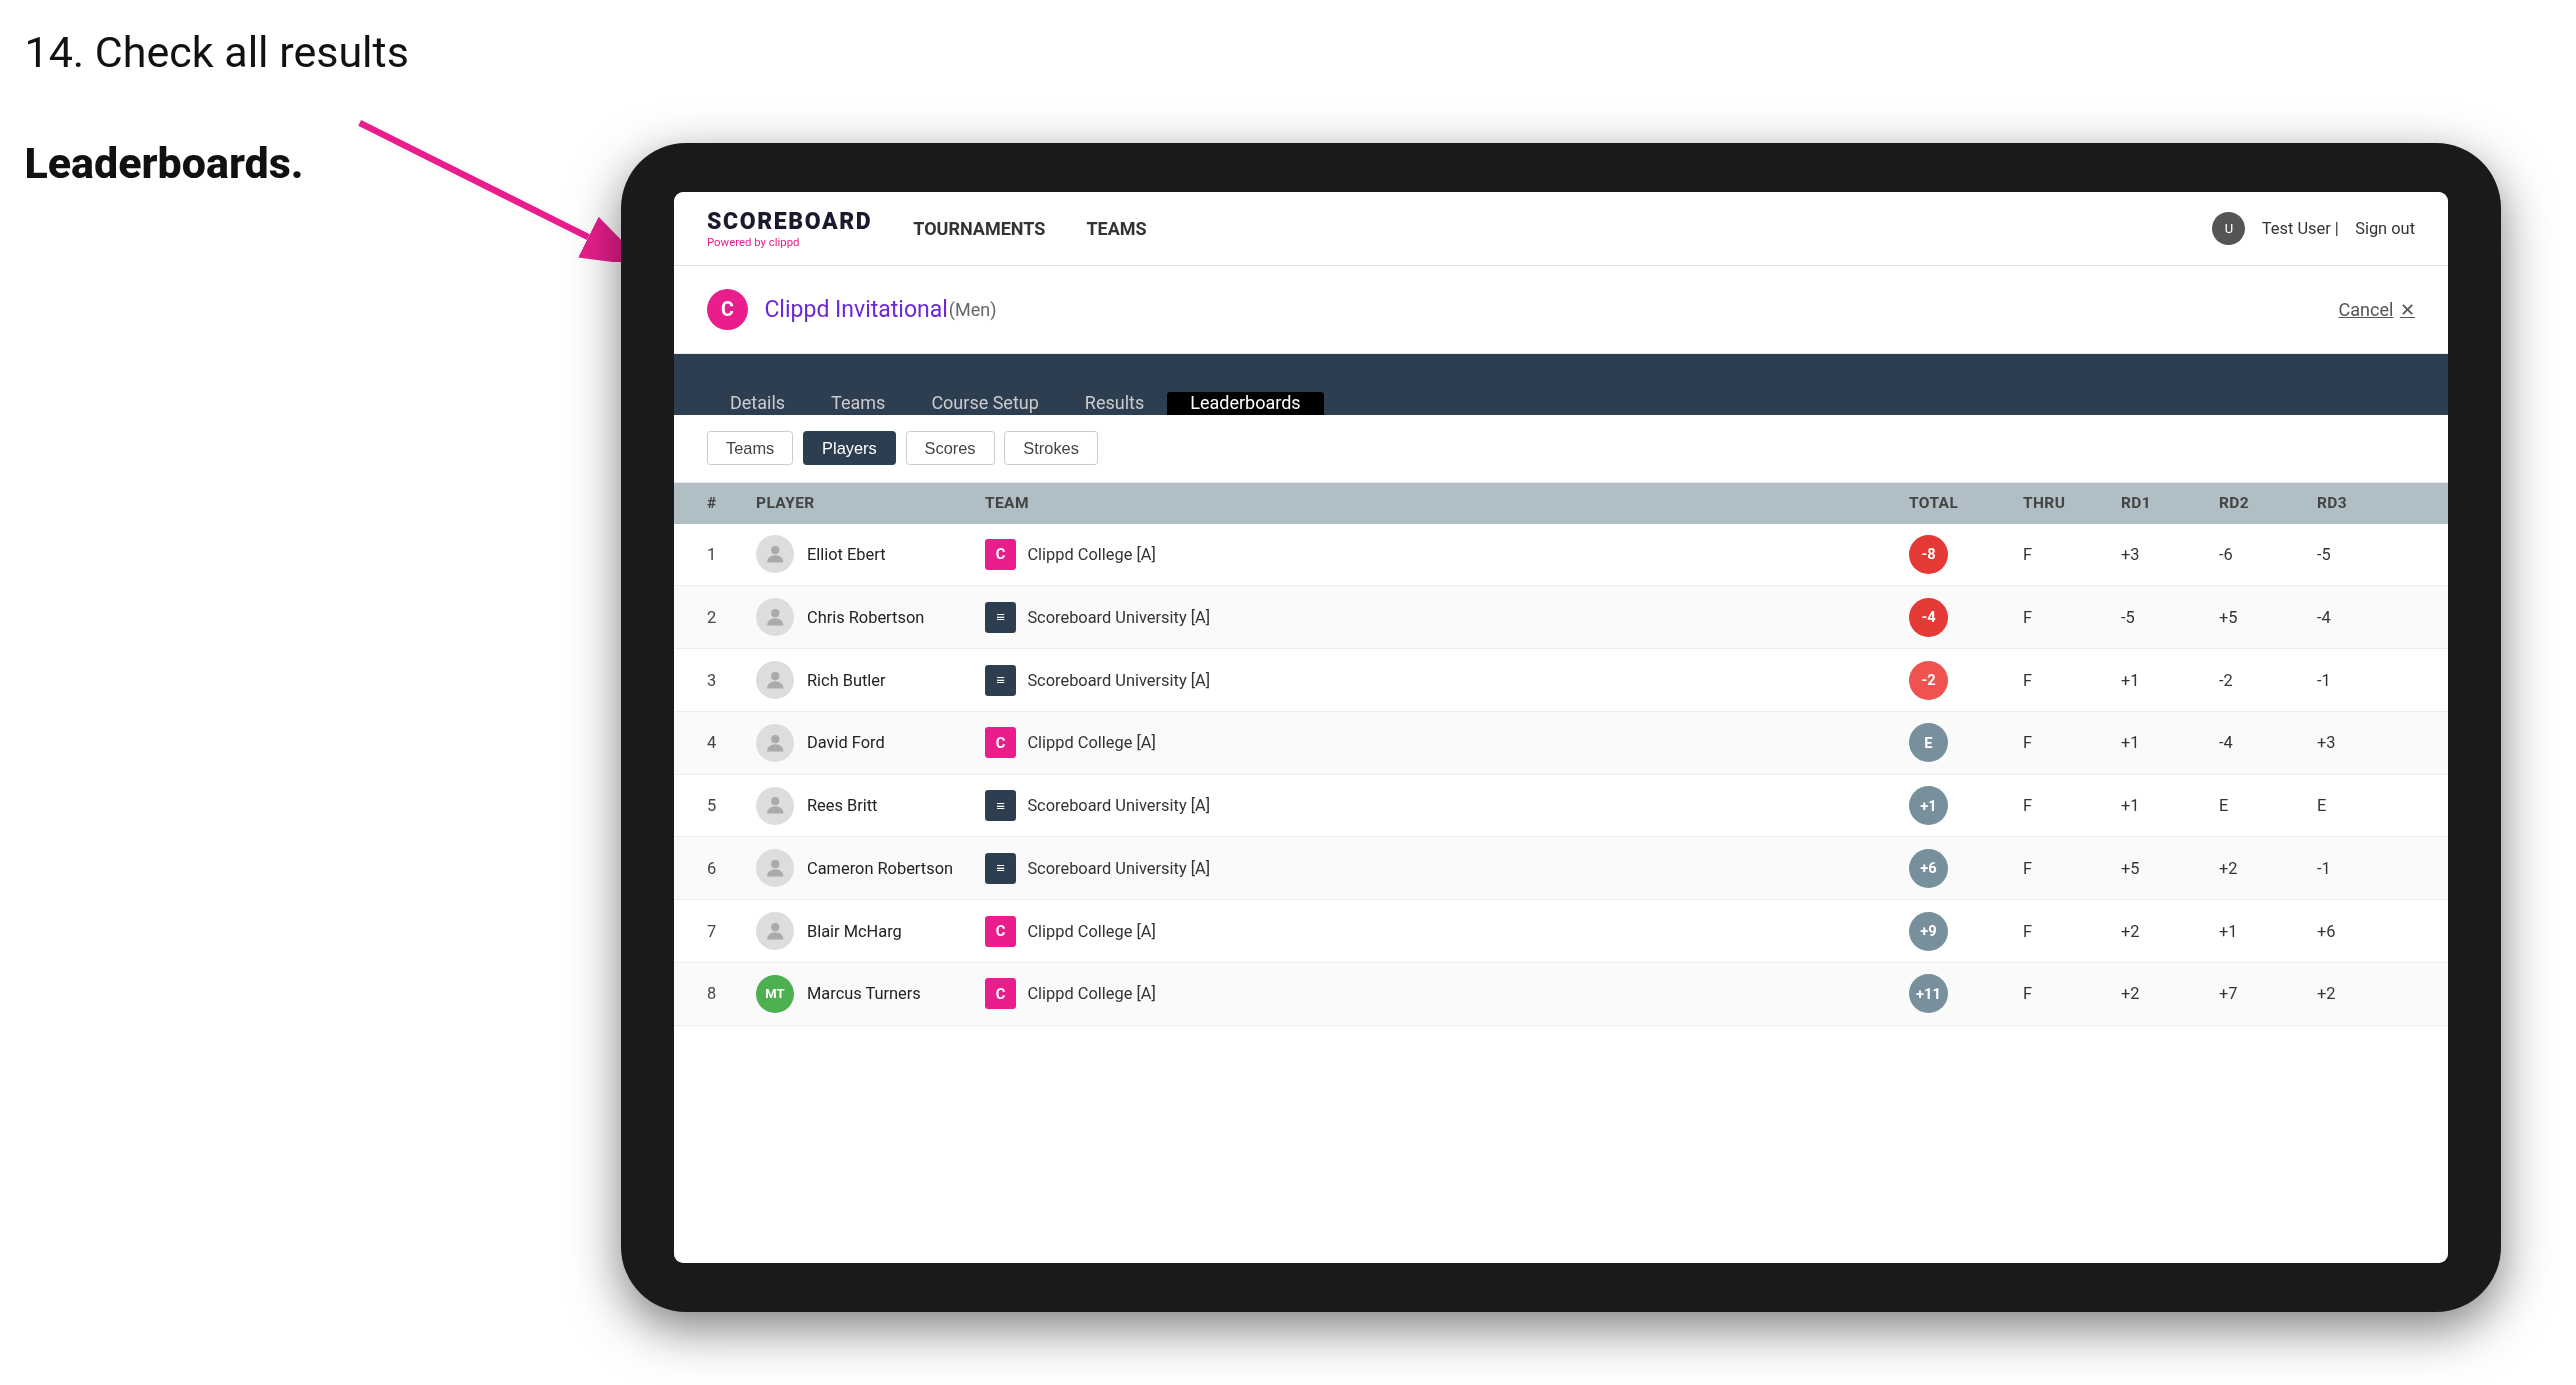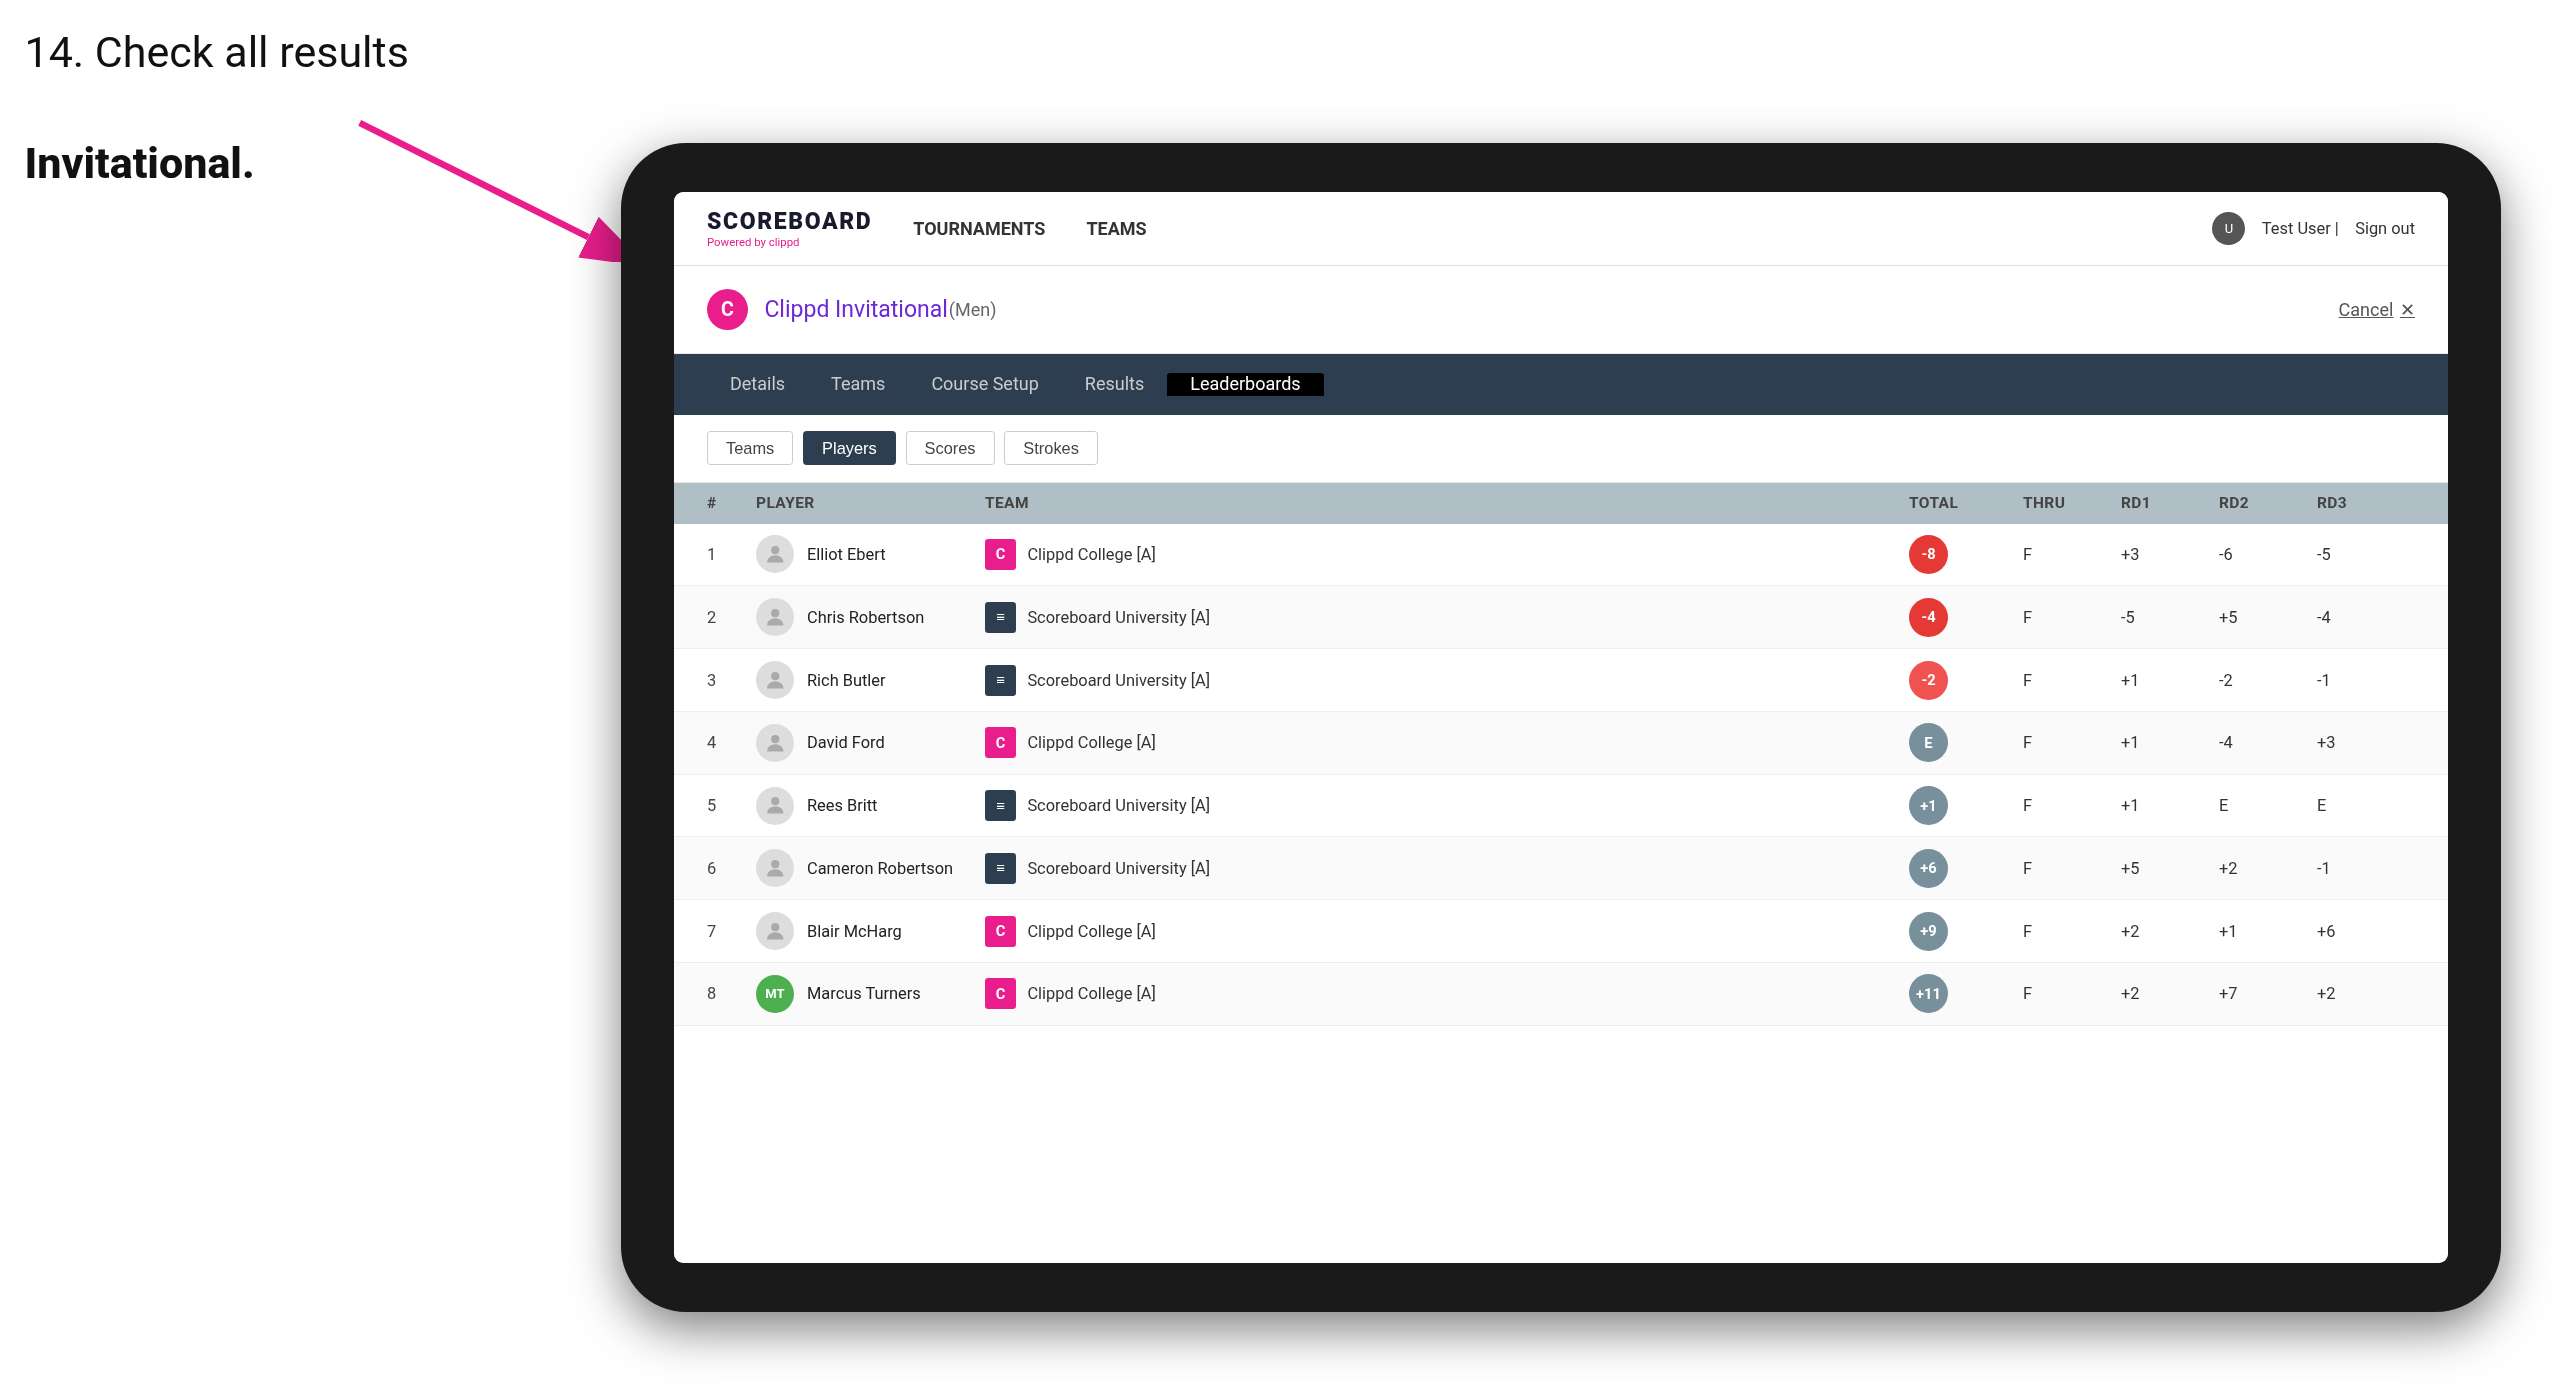--- a/index.html
+++ b/index.html
@@ -193,21 +193,21 @@
       gap: 6.5px;
       text-decoration: underline;
     }
 
     
     .tab-bar {
       background: #2c3e50;
       display: flex;
       padding: 0 33px;
       height: 61px;
-      align-items: center;
+      align-items: flex-end;
       flex-shrink: 0;
     }
 
     .tab-item {
       display: flex;
       align-items: center;
       padding: 0 23px;
       font-size: 18px;
       color: #ccc;
       cursor: pointer;
@@ -357,21 +357,21 @@
       font-size: 16.4px;
       color: #333;
     }
   </style>
 </head>
 <body>
 
 <div class="instruction">
   <span>14. Check all results</span><br>
   <br>
-  <strong>Invitational.</strong>
+  <strong>Leaderboards.</strong>
 </div>
 
 <svg class="arrow-container" viewBox="0 0 420 200" xmlns="http://www.w3.org/2000/svg">
   <defs>
     <marker id="arrowhead" markerWidth="10" markerHeight="7" refX="0" refY="3.5" orient="auto">
       <polygon points="0 0, 10 3.5, 0 7" fill="#e91e8c"></polygon>
     </marker>
   </defs>
   <line x1="100" y1="30" x2="380" y2="170" stroke="#e91e8c" stroke-width="8" marker-end="url(#arrowhead)"></line>
 </svg>

